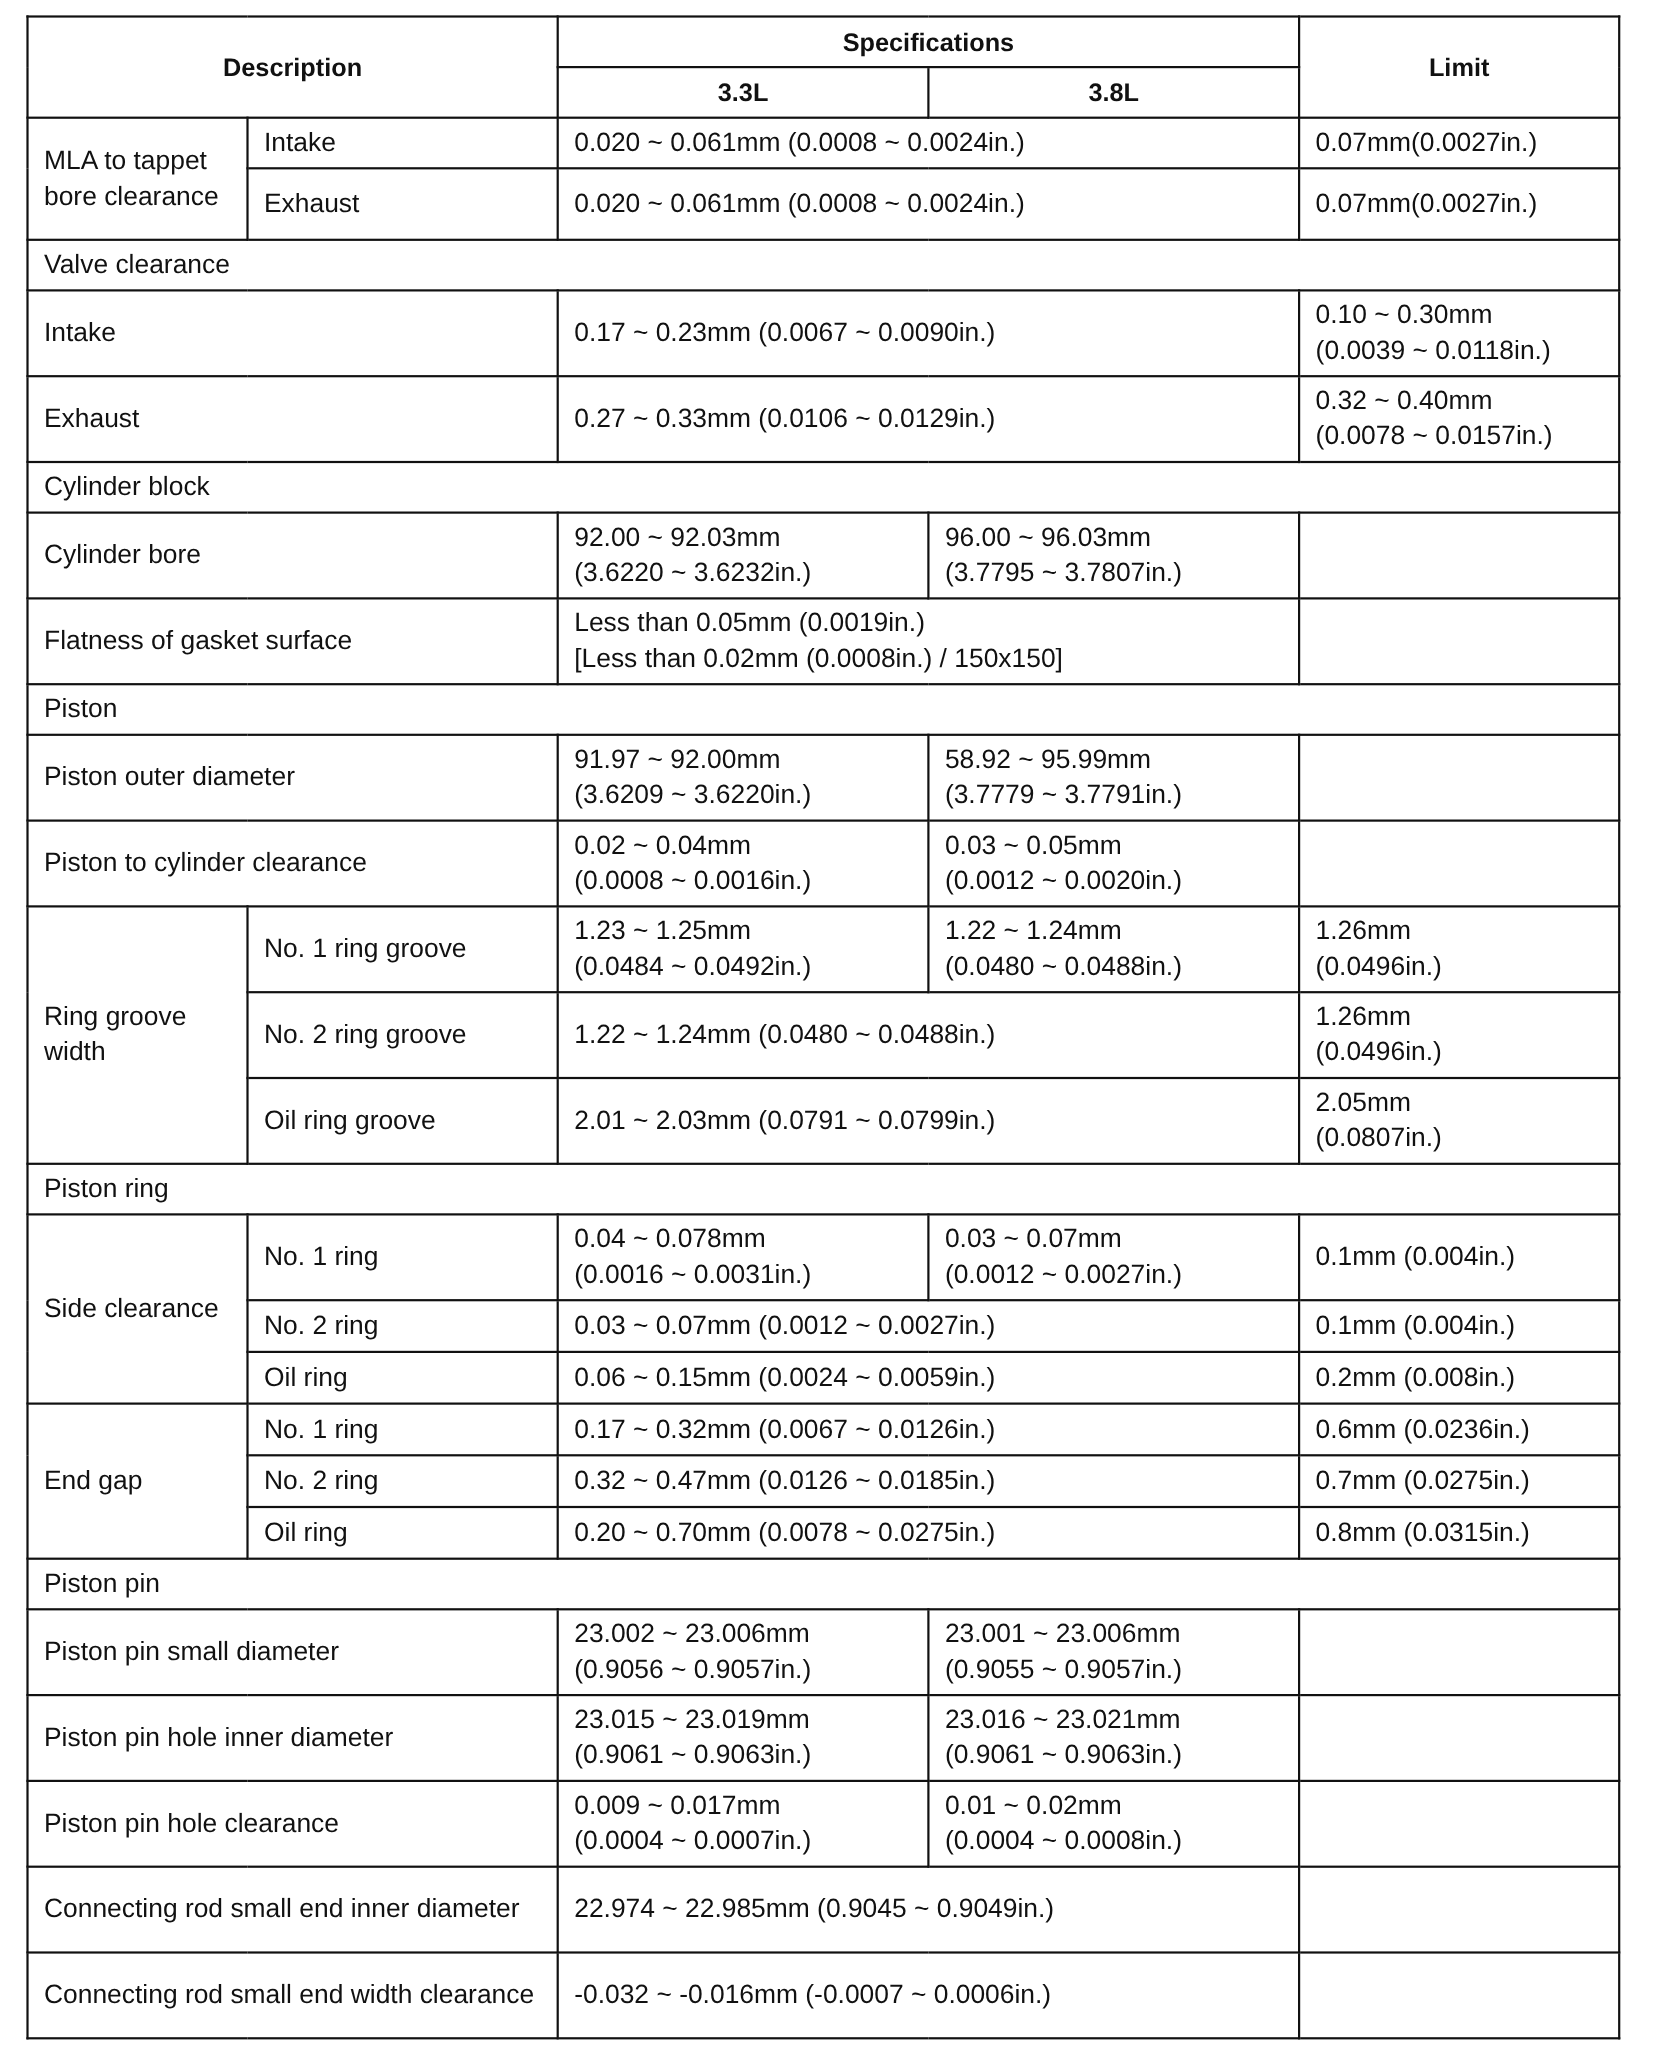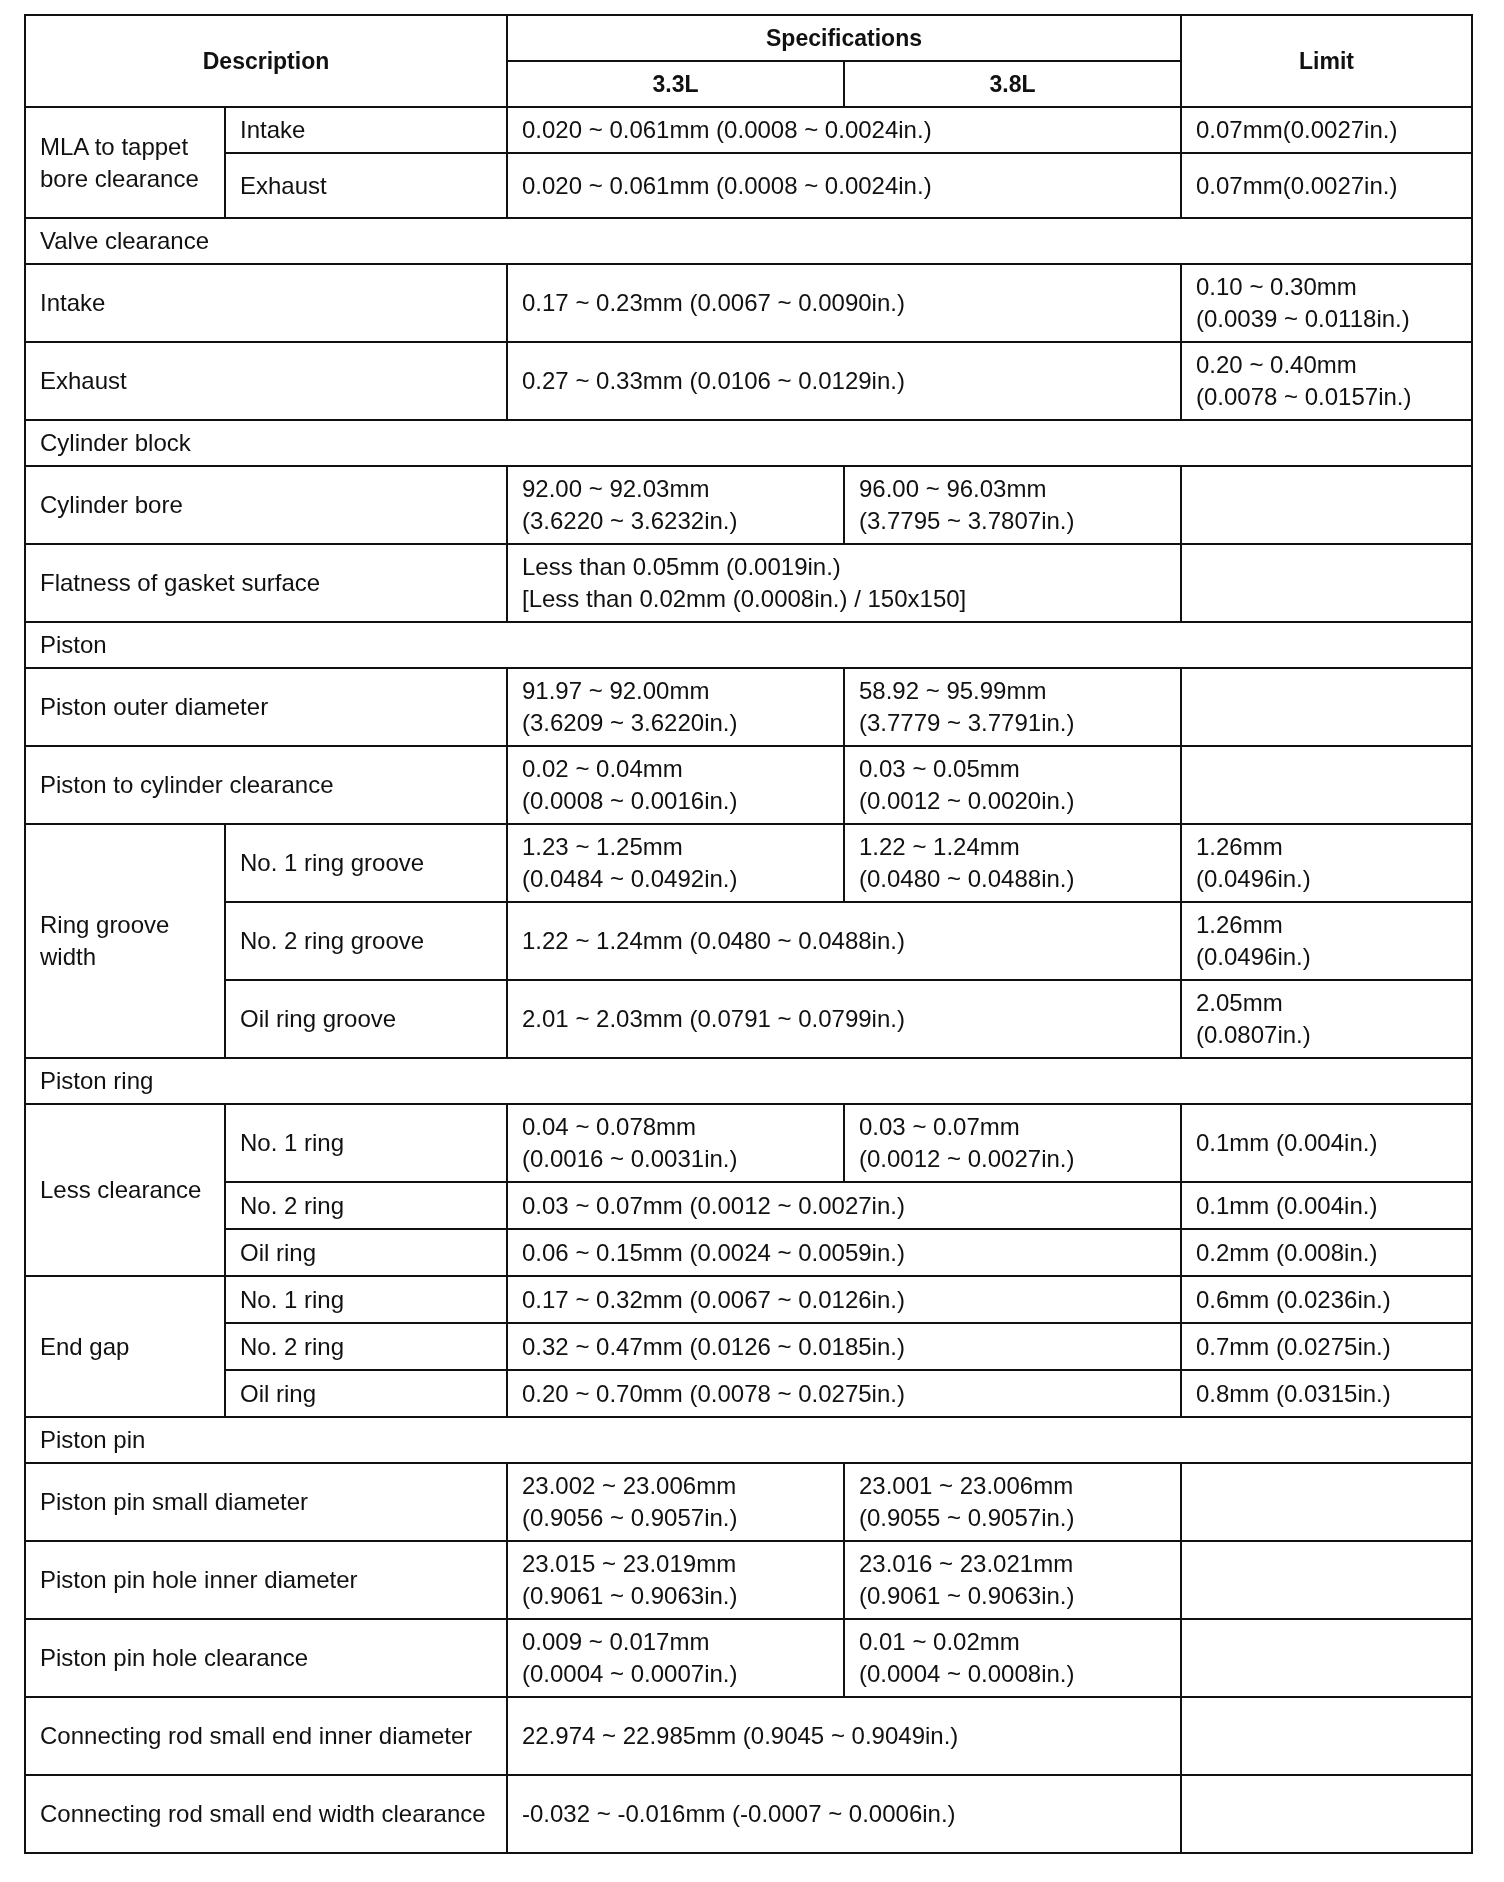--- a/index.html
+++ b/index.html
@@ -60,21 +60,21 @@
     <td colspan="2">0.17 ~ 0.23mm (0.0067 ~ 0.0090in.)</td>
     <td>
           <div>0.10 ~ 0.30mm</div>
           <div>(0.0039 ~ 0.0118in.)</div>
         </td>
   </tr>
   <tr class="h79">
     <td colspan="2" class="top">Exhaust</td>
     <td colspan="2">0.27 ~ 0.33mm (0.0106 ~ 0.0129in.)</td>
     <td>
-          <div>0.20 ~ 0.40mm</div>
+          <div>0.32 ~ 0.40mm</div>
           <div>(0.0078 ~ 0.0157in.)</div>
         </td>
   </tr>
 
   <tr class="h47">
     <td colspan="5" class="section">Cylinder  block</td>
   </tr>
   <tr class="h79">
     <td colspan="2">Cylinder  bore</td>
     <td>
@@ -153,21 +153,21 @@
     <td>
           <div>2.05mm</div>
           <div>(0.0807in.)</div>
         </td>
   </tr>
 
   <tr class="h47">
     <td colspan="5" class="section">Piston  ring</td>
   </tr>
   <tr class="h79">
-    <td rowspan="3" class="top">Less clearance</td>
+    <td rowspan="3" class="top">Side clearance</td>
     <td class="top">No.  1  ring</td>
     <td>
           <div>0.04 ~ 0.078mm</div>
           <div>(0.0016 ~ 0.0031in.)</div>
         </td>
     <td>
           <div>0.03 ~ 0.07mm</div>
           <div>(0.0012 ~ 0.0027in.)</div>
         </td>
     <td>0.1mm (0.004in.)</td>

